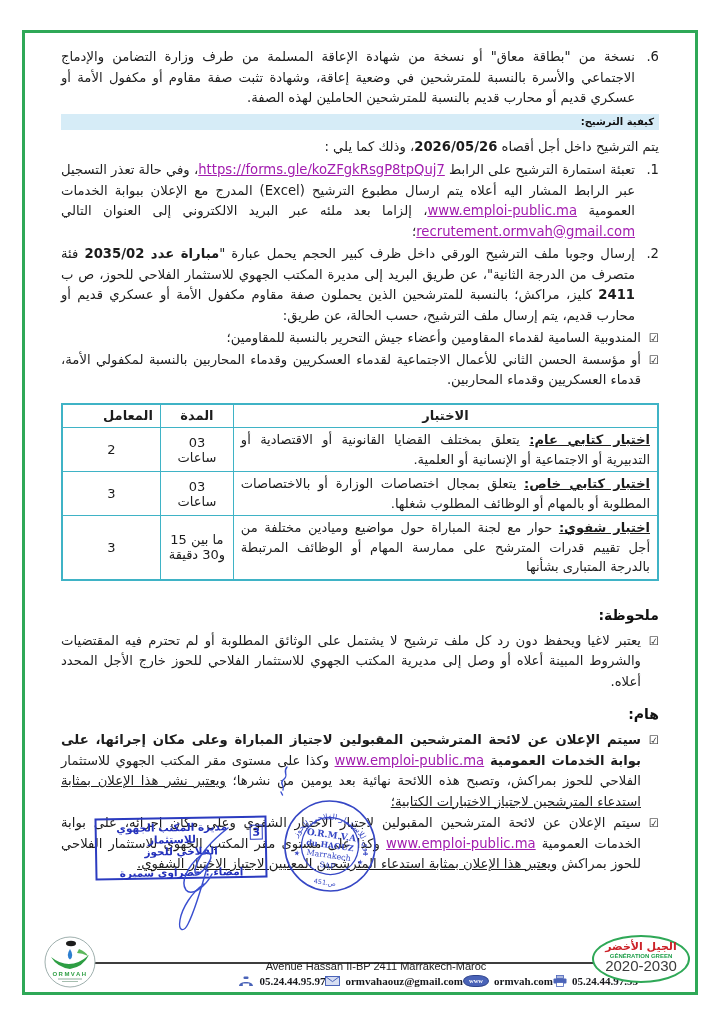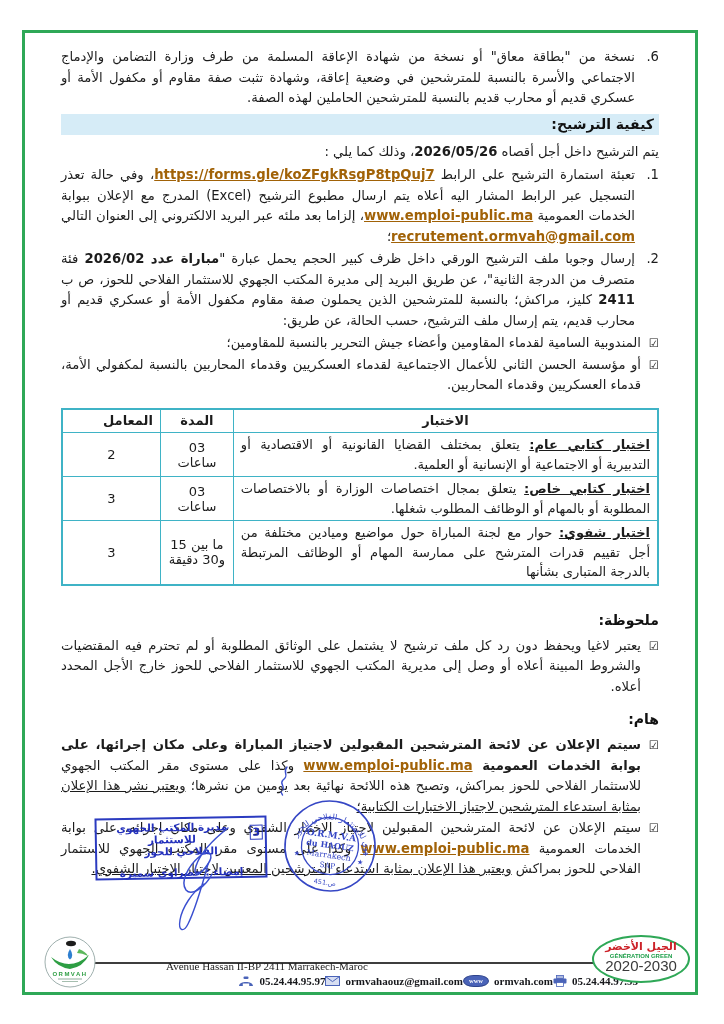--- a/index.html
+++ b/index.html
@@ -12,26 +12,26 @@
     position:absolute; left:22px; top:30px; width:676px; height:965px;
     border:3px solid #2fa857; padding:14px 36px 0 36px; overflow:hidden;
   }
   .ar { direction:rtl; text-align:justify; font-size:13.2px; line-height:20.5px; color:#1c1c1c; }
   .num-item { display:flex; direction:rtl; margin-bottom:2px; }
   .num { flex:0 0 24px; font-size:13.2px; line-height:20.5px; color:#1c1c1c; }
   .num-body { flex:1; }
   .check-bullet { display:flex; direction:rtl; gap:5px; margin-bottom:1px; }
   .check { flex:0 0 13px; font-size:11.5px; line-height:20.5px; color:#111; }
   .hl-bar {
-    direction:rtl; background:#d6ecf7; font-weight:bold; font-size:14px;
+    direction:rtl; background:#d6ecf7; font-weight:bold; font-size:10px;
     color:#111; padding:2px 5px 3px; margin:5px 0 7px;
   }
   .bold-head { direction:rtl; font-weight:bold; font-size:14px; color:#111; margin:14px 0 8px; }
   b { font-weight:bold; }
-  a.doclink { color:#a16207; font-weight:bold; text-decoration:underline; }
+  a.doclink { color:#a21caf; font-weight:normal; text-decoration:underline; }
   .u { text-decoration:underline; }
   table.exam {
     width:100%; border-collapse:collapse; direction:rtl; margin:12px 0 4px;
     border:2px solid #3fb3c6;
   }
   table.exam th, table.exam td {
     border:1.6px solid #3fb3c6; font-size:13px; padding:2px 7px; vertical-align:middle; color:#1c1c1c;
   }
   table.exam th { font-weight:bold; text-align:center; height:24px; }
   td.c { text-align:center; }
@@ -43,22 +43,22 @@
     border:2.5px solid #2b3bc0; transform:rotate(-1deg); color:#2330bb;
     direction:rtl; font-weight:bold; font-size:10.5px; text-align:center; padding-top:2px;
   }
   .rect-stamp .l1 { display:flex; direction:rtl; align-items:center; gap:3px; justify-content:flex-start; padding-right:2px; }
   .rect-stamp .nbox { border:1.5px solid #2b3bc0; min-width:13px; height:15px; line-height:14px; font-size:11px; }
   .rect-stamp .l3 { margin-top:9px; }
   .svg-abs { position:absolute; }
   
   .footer-line { position:absolute; left:92px; top:962px; width:586px; height:2px; background:#3d3d3d; }
   .footer-addr {
-    position:absolute; left:166px; top:960px; width:440px; 
-    font-family:Liberation Serif, serif; font-size:11px; color:#222; background:transparent;
+    position:absolute; left:156px; top:960px; width:440px; text-align:center;
+    font-family:Liberation Sans, sans-serif; font-size:11px; color:#222; background:transparent;
   }
   .footer-contacts {
     position:absolute; left:118px; top:975px; width:520px; display:flex; justify-content:flex-end;
     align-items:center; font-family:"Liberation Serif", serif; font-weight:bold; font-size:11px; color:#17181c;
   }
   .contact { display:flex; align-items:center; gap:5px; }
   .www-badge {
     display:inline-block; background:#4a63b8; color:#fff; font-size:6.5px; font-weight:bold;
     border-radius:50%/60%; padding:2px 5px; line-height:6px; border:1px solid #2f448c;
   }
@@ -91,21 +91,21 @@
     <div class="num-item">
       <span class="num">1.</span>
       <span class="num-body ar">
         <span>تعبئة استمارة الترشيح على الرابط </span><a class="doclink" href="#">https://forms.gle/koZFgkRsgP8tpQuj7</a><span>، وفي حالة تعذر التسجيل عبر الرابط المشار اليه أعلاه يتم ارسال مطبوع الترشيح (Excel) المدرج مع الإعلان ببوابة الخدمات العمومية </span><a class="doclink" href="#">www.emploi-public.ma</a><span>، إلزاما بعد ملئه عبر البريد الالكتروني إلى العنوان التالي </span><a class="doclink" href="#">recrutement.ormvah@gmail.com</a><span>؛</span>
       </span>
     </div>
 
     <div class="num-item">
       <span class="num">2.</span>
       <span class="num-body ar">
-        <span>إرسال وجوبا ملف الترشيح الورقي داخل ظرف كبير الحجم يحمل عبارة "</span><b>مباراة عدد 2026/02</b><span> فئة متصرف من الدرجة الثانية"، عن طريق البريد إلى مديرة المكتب الجهوي للاستثمار الفلاحي للحوز، ص ب </span><b>2411</b><span> كليز، مراكش؛ بالنسبة للمترشحين الذين يحملون صفة مقاوم مكفول الأمة أو عسكري قديم أو محارب قديم، يتم إرسال ملف الترشيح، حسب الحالة، عن طريق:</span>
+        <span>إرسال وجوبا ملف الترشيح الورقي داخل ظرف كبير الحجم يحمل عبارة "</span><b>مباراة عدد 2035/02</b><span> فئة متصرف من الدرجة الثانية"، عن طريق البريد إلى مديرة المكتب الجهوي للاستثمار الفلاحي للحوز، ص ب </span><b>2411</b><span> كليز، مراكش؛ بالنسبة للمترشحين الذين يحملون صفة مقاوم مكفول الأمة أو عسكري قديم أو محارب قديم، يتم إرسال ملف الترشيح، حسب الحالة، عن طريق:</span>
       </span>
     </div>
 
     <div class="check-bullet">
       <span class="check">☑</span>
       <span class="ar">المندوبية السامية لقدماء المقاومين وأعضاء جيش التحرير بالنسبة للمقاومين؛</span>
     </div>
     <div class="check-bullet">
       <span class="check">☑</span>
       <span class="ar">أو مؤسسة الحسن الثاني للأعمال الاجتماعية لقدماء العسكريين وقدماء المحاربين بالنسبة لمكفولي الأمة، قدماء العسكريين وقدماء المحاربين.</span>

